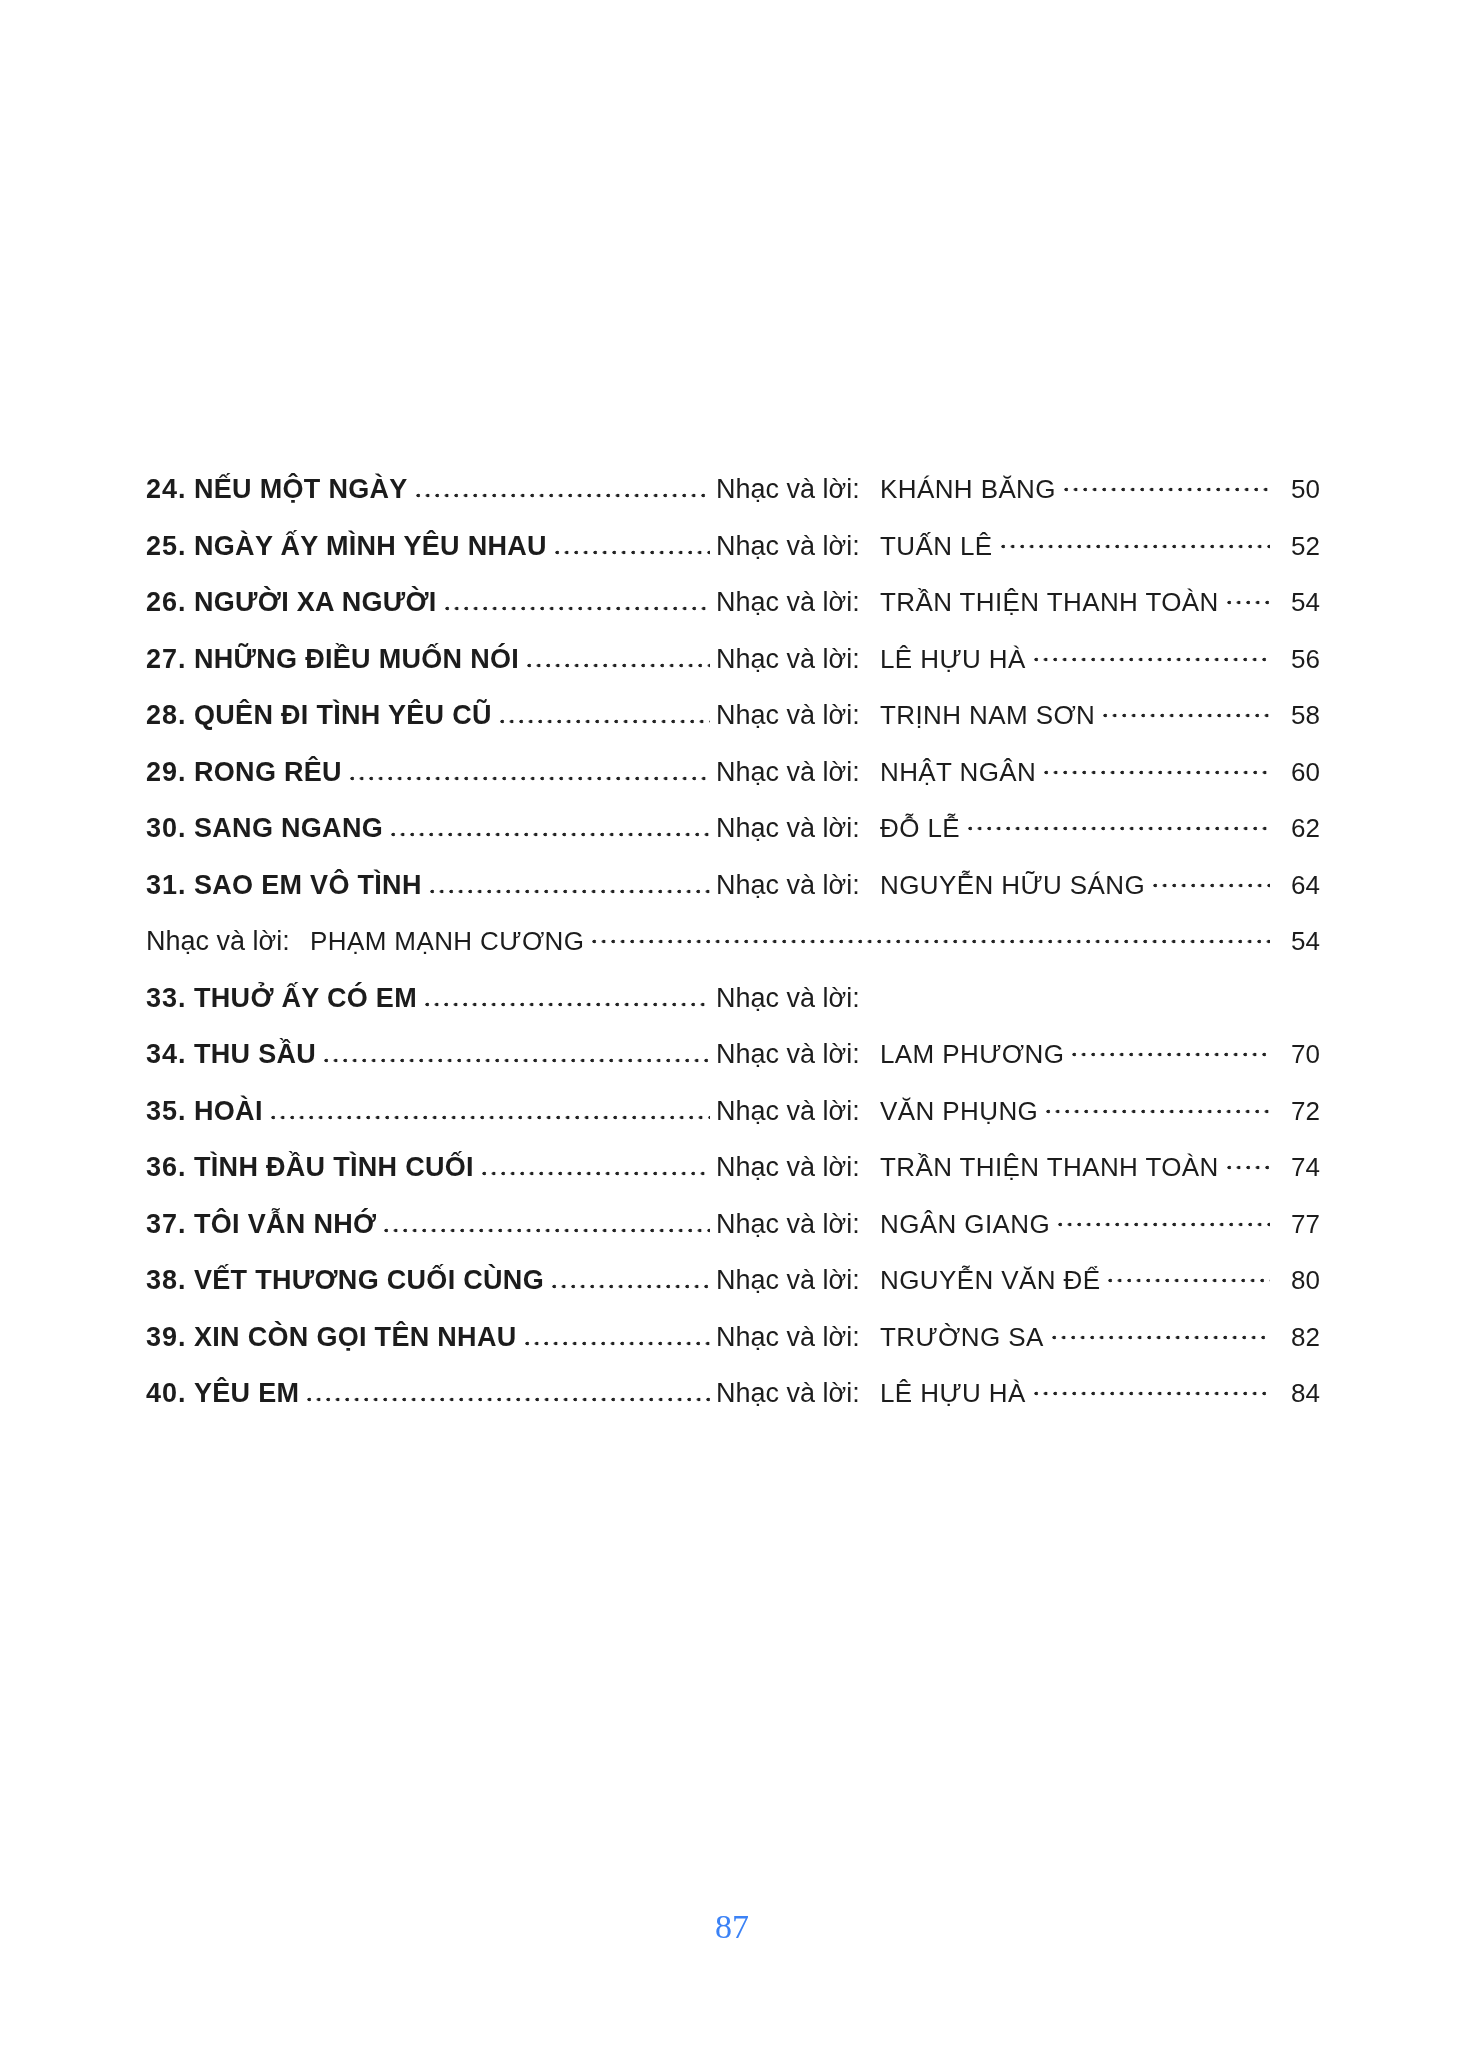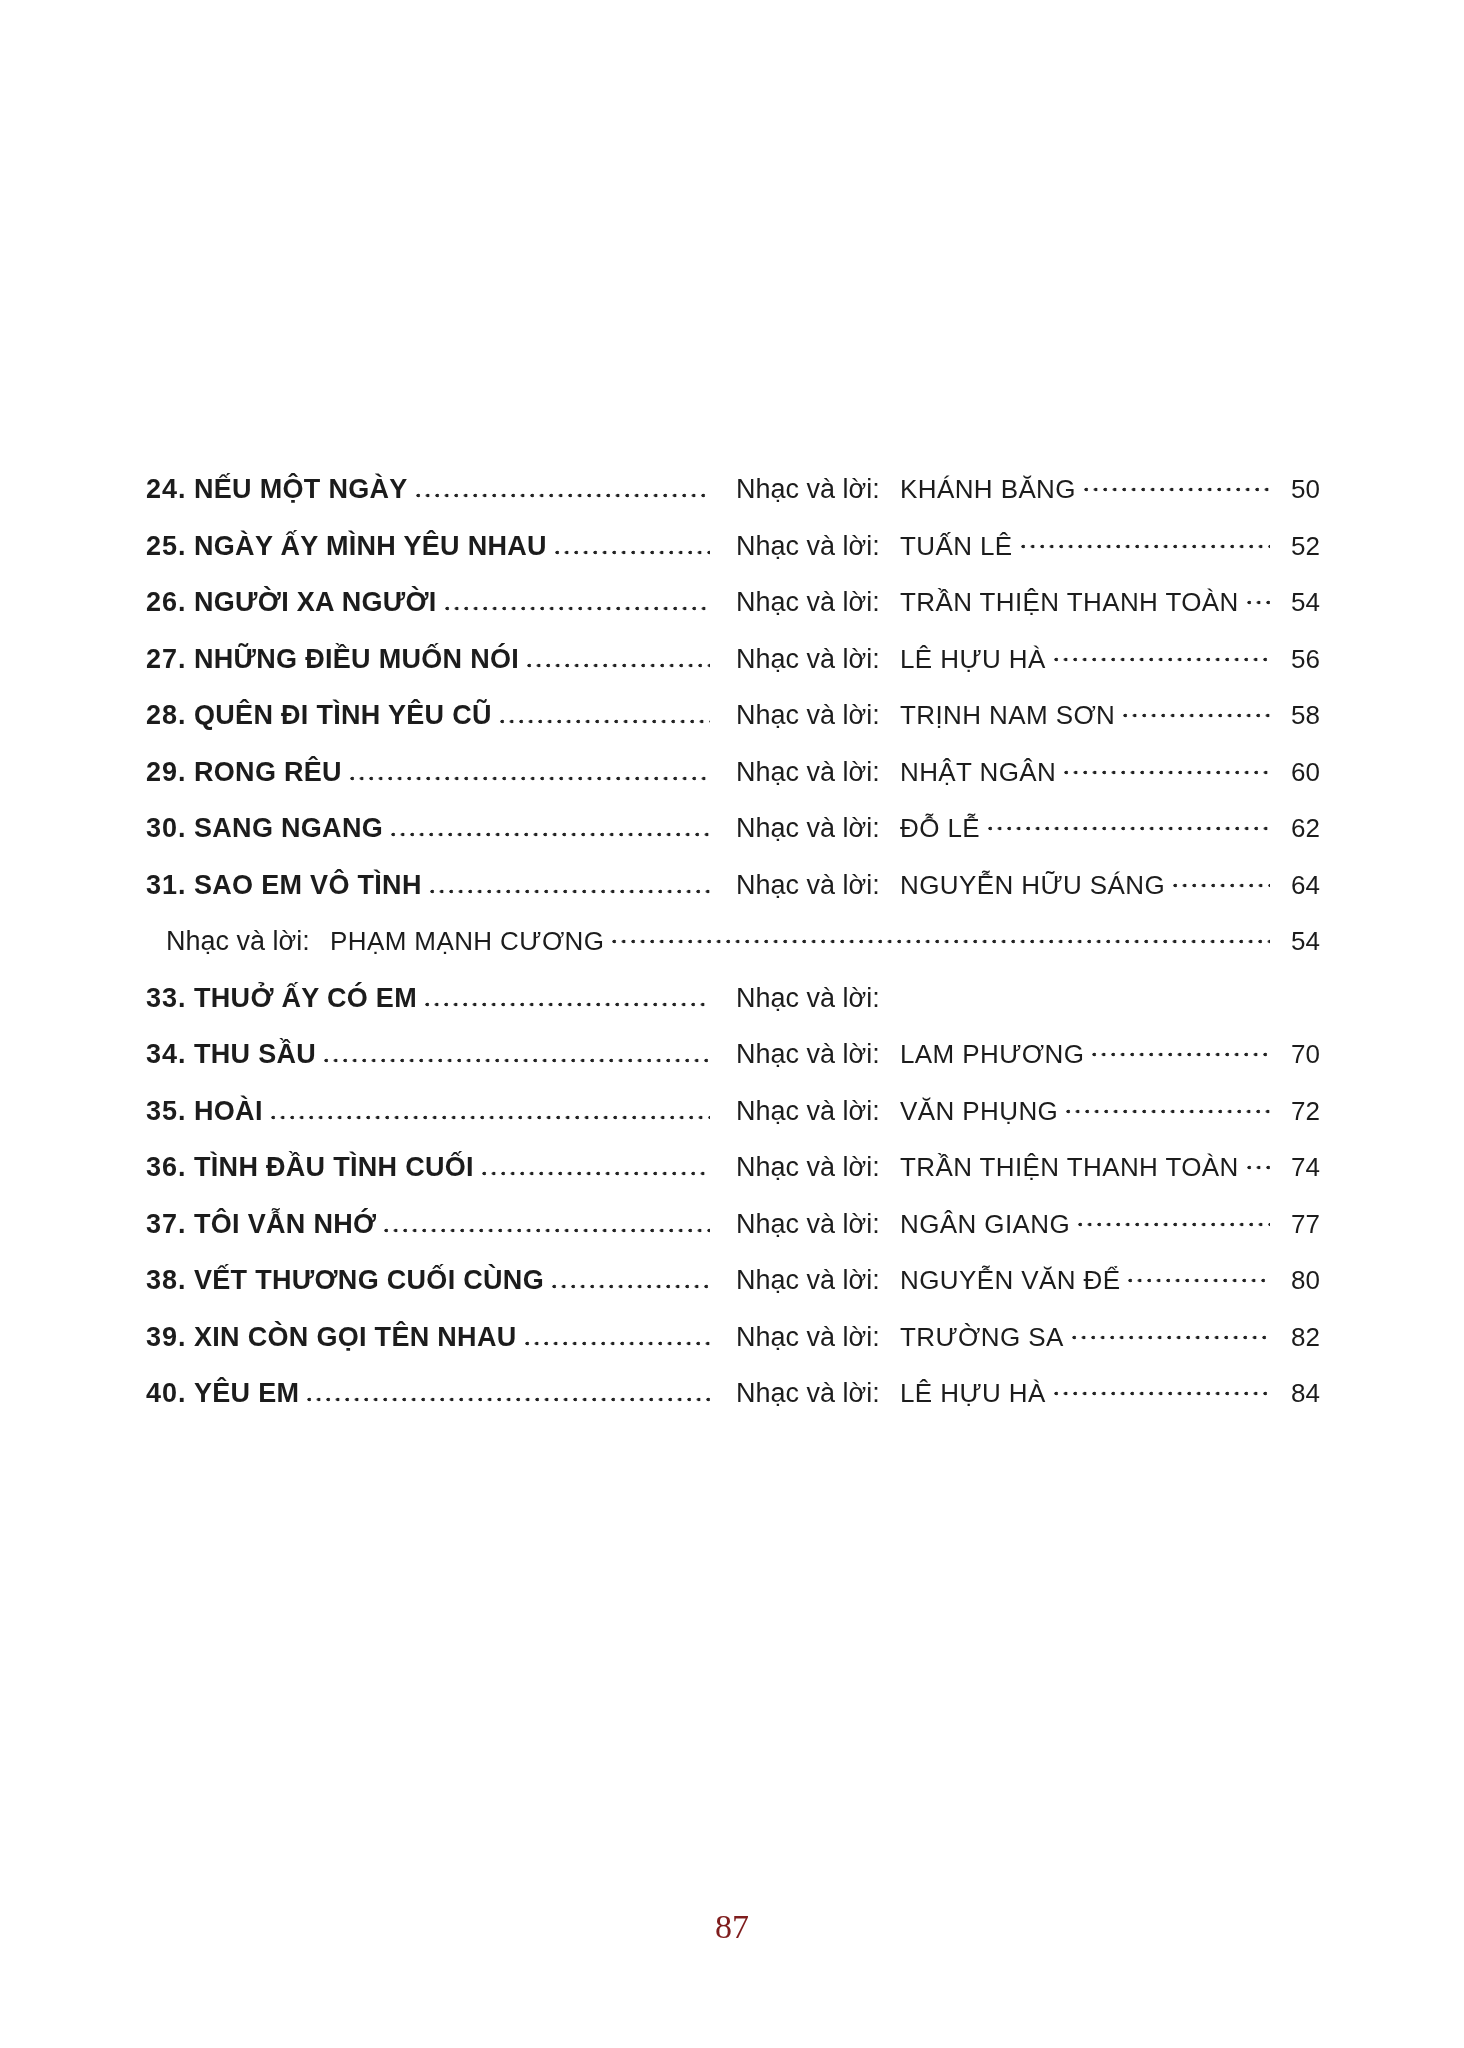--- a/index.html
+++ b/index.html
@@ -48,21 +48,20 @@
     margin: 0 6px 0 8px;
     background-image: radial-gradient(circle at 2.2px 2.5px, #222 1.6px, transparent 2.1px);
     background-size: 9.5px 5px;
     background-repeat: repeat-x;
     background-position: left bottom;
   }
   .label-sec {
     width: 164px;
     flex: 0 0 164px;
     font-size: 27px;
-    margin-left: 20px;
   }
   .comp-sec {
     display: flex;
     align-items: center;
     flex: 1 1 auto;
   }
   .composer {
     font-size: 26px;
     letter-spacing: 0.4px;
   }
@@ -73,21 +72,21 @@
     font-size: 26px;
   }
   .footer {
     position: absolute;
     top: 1908px;
     left: 0;
     width: 100%;
     text-align: center;
     font-family: "Liberation Serif", serif;
     font-size: 34px;
-    color: #7f1d1d;
+    color: #3b82f6;
   }
 </style>
 </head>
 <body>
 
 <main class="toc" id="toc-list">
   <div class="row">
     <span class="title-sec">
       <span class="num">24.</span>
       <span class="title">NẾU MỘT NGÀY</span>

